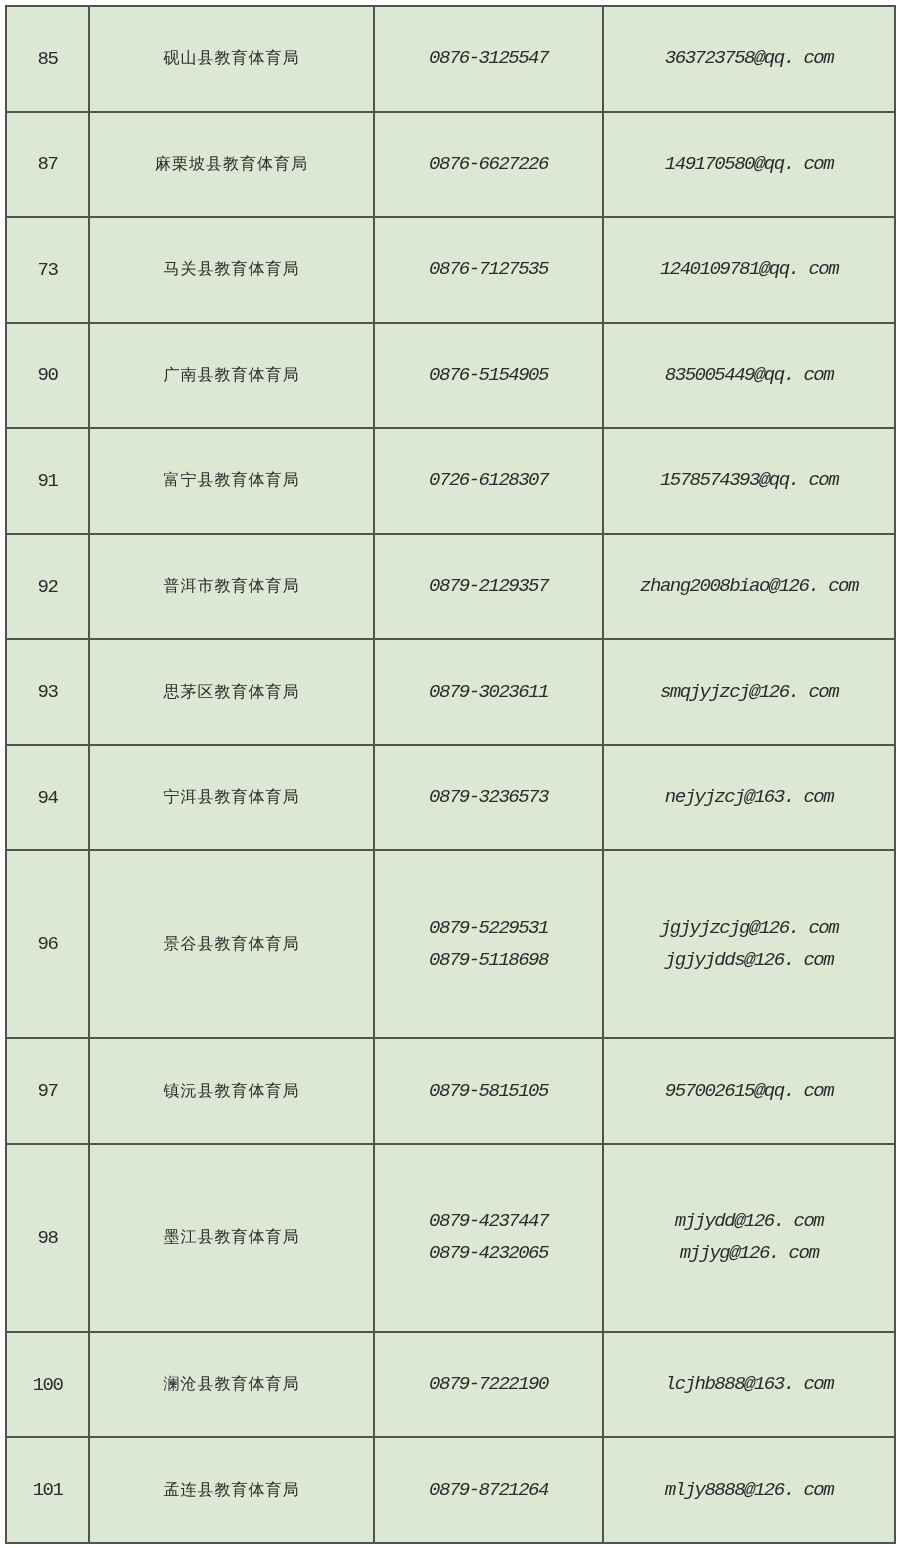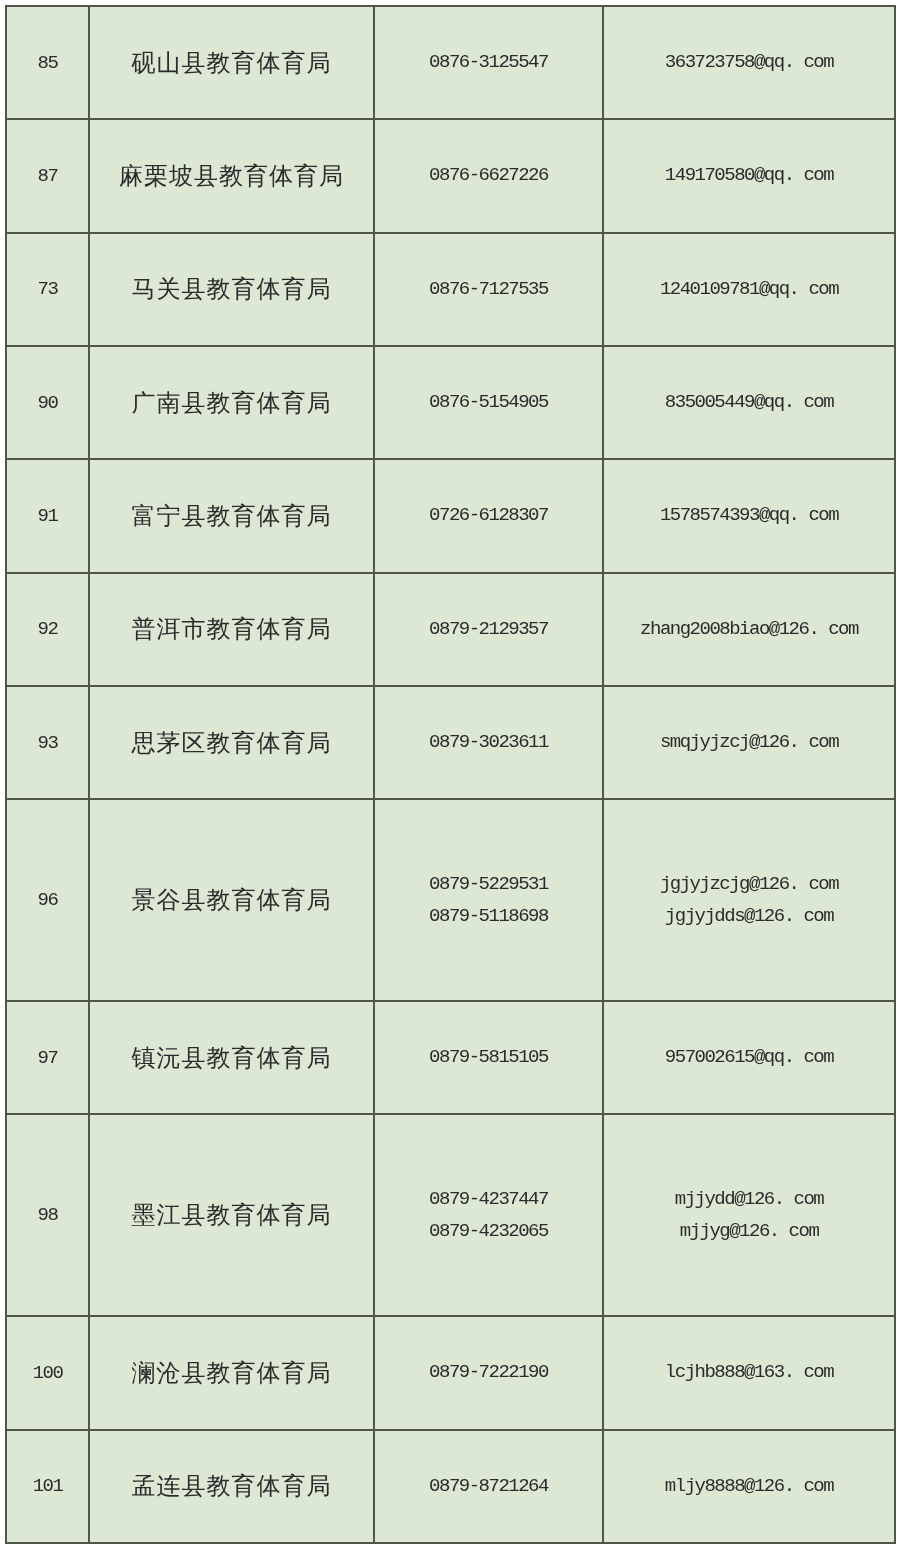--- a/index.html
+++ b/index.html
@@ -32,27 +32,28 @@
     color: #2b2b2b;
   }
   .mono {
     font-family: "Liberation Mono", monospace;
     font-size: 19px;
     letter-spacing: -1.5px;
     color: #2b2b2b;
   }
   .cjk {
     font-family: "Liberation Serif", serif;
-    font-size: 24px;
+    font-size: 16px;
     letter-spacing: 1px;
     color: #2b2b2b;
   }
   .line {
     line-height: 25px;
     margin: 7px 0;
+    font-style: italic;
   }
 </style>
 </head>
 <body>
 
 <div class="table-wrap">
   <table class="contact">
     <colgroup>
       <col style="width:83px">
       <col style="width:285px">
@@ -124,20 +125,30 @@
           <td class="mono">93</td>
           <td class="cjk">思茅区教育体育局</td>
           <td>
             <div class="mono line">0879-3023611</div>
           </td>
           <td>
             <div class="mono line">smqjyjzcj@126. com</div>
           </td>
         </tr>
         <tr>
+          <td class="mono">94</td>
+          <td class="cjk">宁洱县教育体育局</td>
+          <td>
+            <div class="mono line">0879-3236573</div>
+          </td>
+          <td>
+            <div class="mono line">nejyjzcj@163. com</div>
+          </td>
+        </tr>
+        <tr>
           <td class="mono">96</td>
           <td class="cjk">景谷县教育体育局</td>
           <td>
             <div class="mono line">0879-5229531</div>
             <div class="mono line">0879-5118698</div>
           </td>
           <td>
             <div class="mono line">jgjyjzcjg@126. com</div>
             <div class="mono line">jgjyjdds@126. com</div>
           </td>

